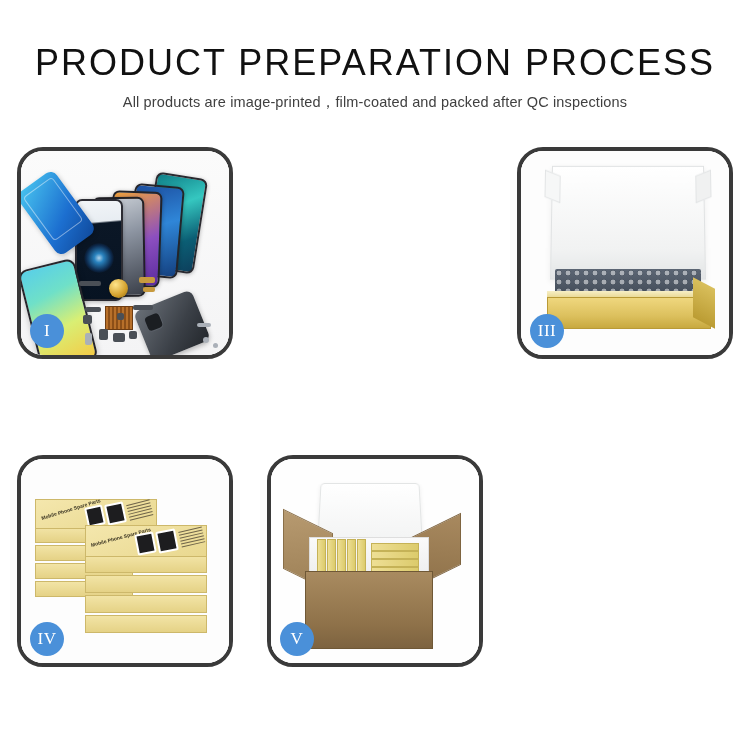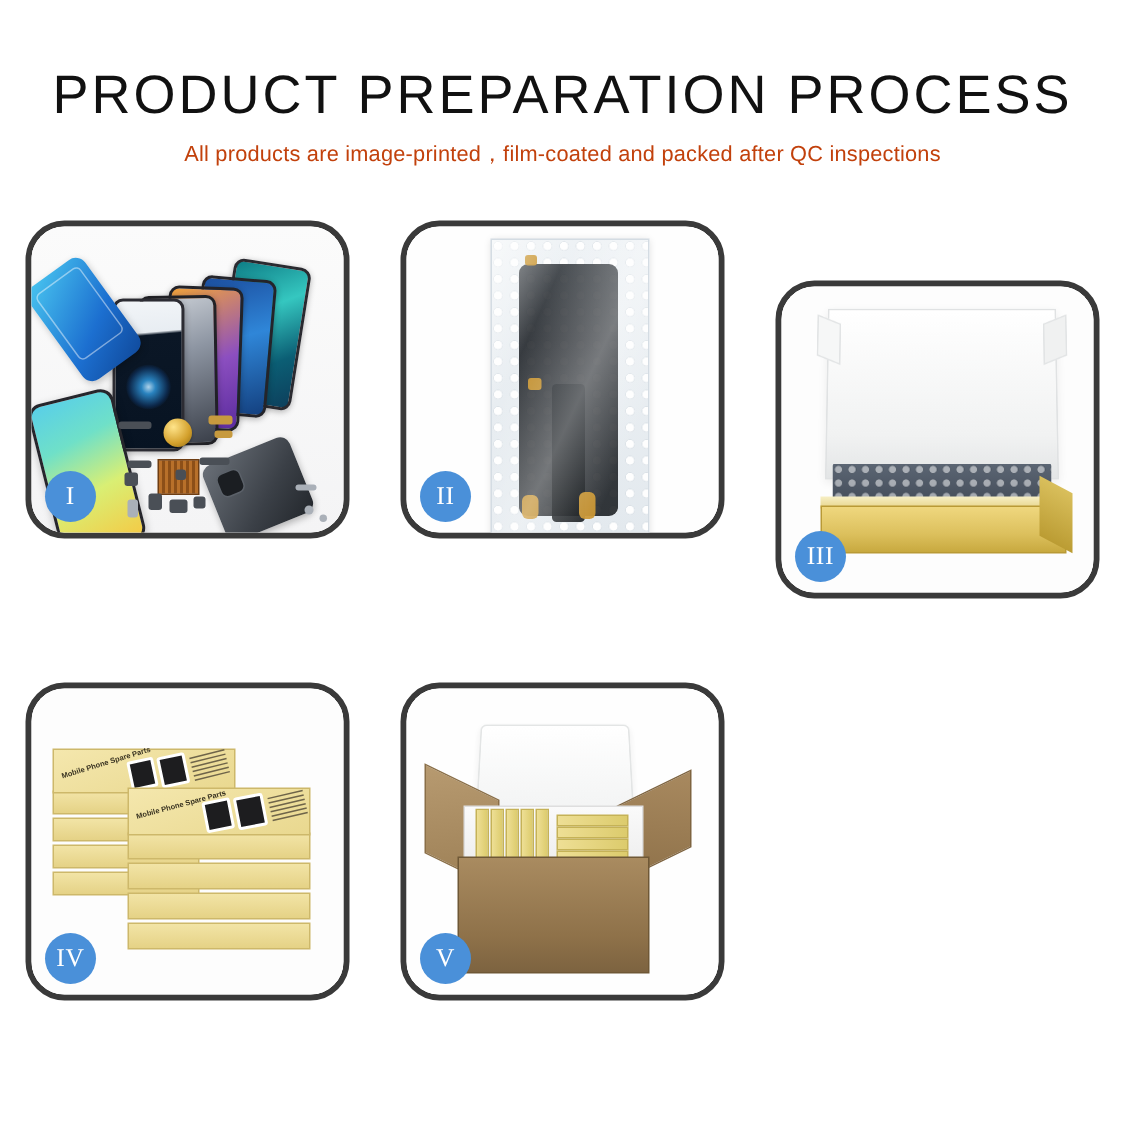--- a/index.html
+++ b/index.html
@@ -24,41 +24,41 @@
     letter-spacing: 2.0px;
     color: #111111;
     margin-top: 44px;
     line-height: 1.05;
     white-space: nowrap;
   }
   .subtitle {
     font-family: "Liberation Sans", sans-serif;
     font-size: 14.5px;
     font-weight: 400;
-    color: #c2410c;
+    color: #404040;
     margin-top: 11px;
     letter-spacing: 0.15px;
     white-space: nowrap;
   }
 
   
   .grid { position: absolute; left: 0; top: 130px; width: 750px; }
   .row { position: relative; height: 300px; }
   .panel {
     position: absolute;
     width: 216px; height: 212px;
     border: 4px solid #3a3a3a;
     border-radius: 26px;
     background: #ffffff;
     overflow: hidden;
     box-sizing: border-box;
   }
   .panel.c0 { left: 17px; }
   .panel.c1 { left: 267px; }
-  .panel.c2 { left: 517px; margin-top: 40px; }
+  .panel.c2 { left: 517px; }
   .row.r0 .panel { top: 17px; }
   .row.r1 .panel { top: 25px; }
 
   .photo { position: absolute; inset: 0; background: #fdfdfd; }
 
   .badge {
     position: absolute;
     left: 9px; bottom: 7px;
     width: 34px; height: 34px;
     border-radius: 50%;
@@ -316,35 +316,20 @@
           <div class="dot light" style="left:64px;top:182px;width:7px;height:12px;"></div>
           <div class="dot" style="left:112px;top:154px;width:20px;height:5px;"></div>
           <div class="dot" style="left:96px;top:162px;width:7px;height:7px;"></div>
           <div class="dot light" style="left:176px;top:172px;width:14px;height:4px;"></div>
           <div class="dot light" style="left:182px;top:186px;width:6px;height:6px;border-radius:50%;"></div>
           <div class="dot light" style="left:192px;top:192px;width:5px;height:5px;border-radius:50%;"></div>
         </div>
         <div class="badge">I</div>
       </div>
 
-      <div class="panel c1">
-        <div class="photo">
-          <div class="p2-bg"></div>
-          <div class="p2-bag">
-            <div class="p2-screen"></div>
-            <div class="p2-flex"></div>
-            <div class="p2-tab" style="left:22px;top:10px;width:8px;height:7px;"></div>
-            <div class="p2-tab" style="left:24px;top:92px;width:9px;height:8px;"></div>
-            <div class="p2-tab" style="left:20px;top:170px;width:11px;height:16px;border-radius:4px;"></div>
-            <div class="p2-tab" style="left:58px;top:168px;width:11px;height:18px;border-radius:4px;"></div>
-            <div class="p2-gloss"></div>
-          </div>
-        </div>
-        <div class="badge">II</div>
-      </div>
 
       <div class="panel c2">
         <div class="photo">
           <div class="p3-bg"></div>
           <div class="p3-lid"></div>
           <div class="p3-bubble"></div>
           <div class="p3-rim"></div>
           <div class="p3-front"></div>
           <div class="p3-side"></div>
         </div>

